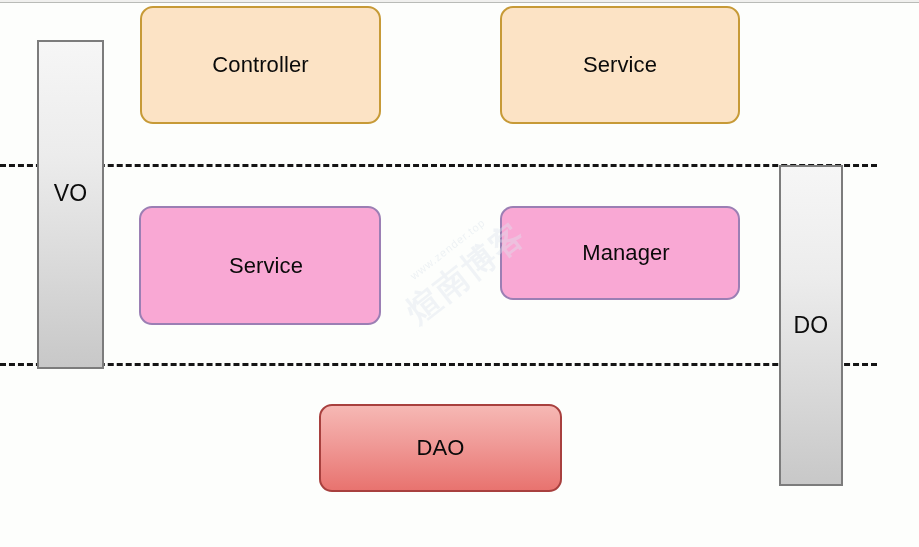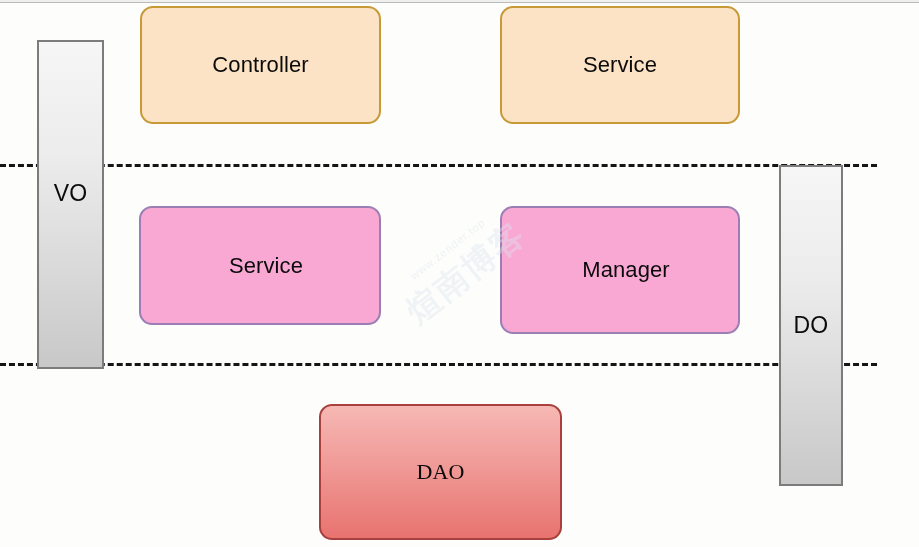--- a/index.html
+++ b/index.html
@@ -97,22 +97,22 @@
   }
   
   .node.persistence {
     background: linear-gradient(to bottom, #f6b8b4 0%, #f09a97 45%, #e8736f 100%);
     border: 2px solid #a8403e;
   }
 
   #node-controller { left: 140px; top: 6px;   width: 241px; height: 118px; }
   #node-tservice   { left: 500px; top: 6px;   width: 240px; height: 118px; }
   #node-service    { left: 139px; top: 206px; width: 242px; height: 119px; }
-  #node-manager    { left: 500px; top: 206px; width: 240px; height: 128px; }
-  #node-dao        { left: 319px; top: 404px; width: 243px; height: 136px; font-family: Liberation Serif, serif; }
+  #node-manager    { left: 500px; top: 206px; width: 240px; height: 94px; }
+  #node-dao        { left: 319px; top: 404px; width: 243px; height: 88px; }
 
   
   #watermark {
     position: absolute;
     left: 398px;
     top: 205px;
     width: 128px;
     height: 125px;
     transform: rotate(-38deg);
     transform-origin: center center;

